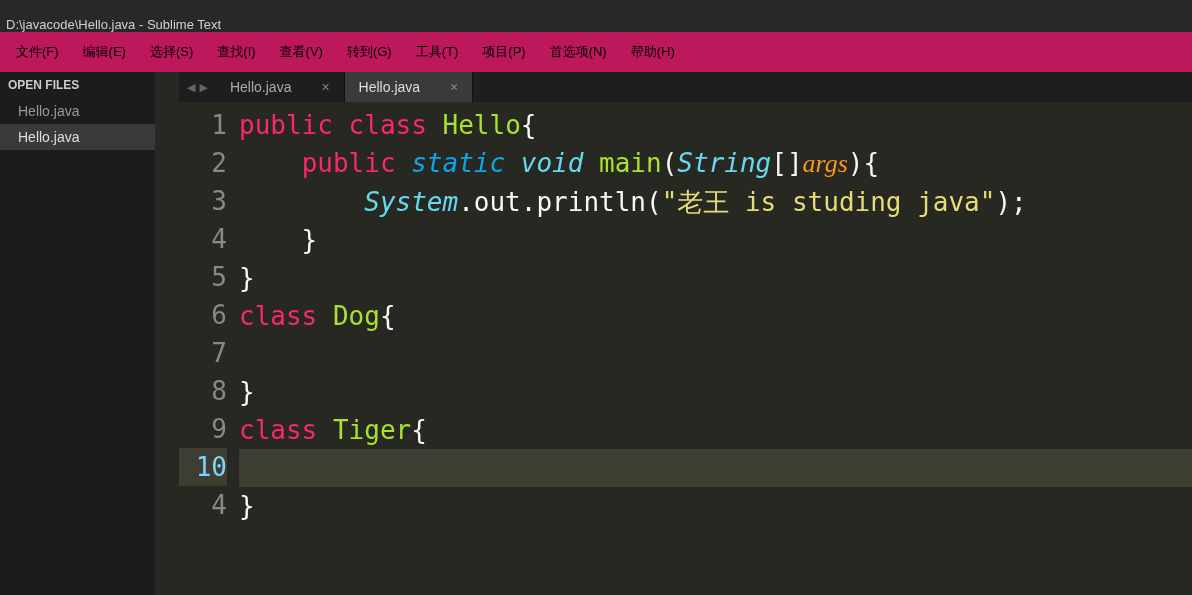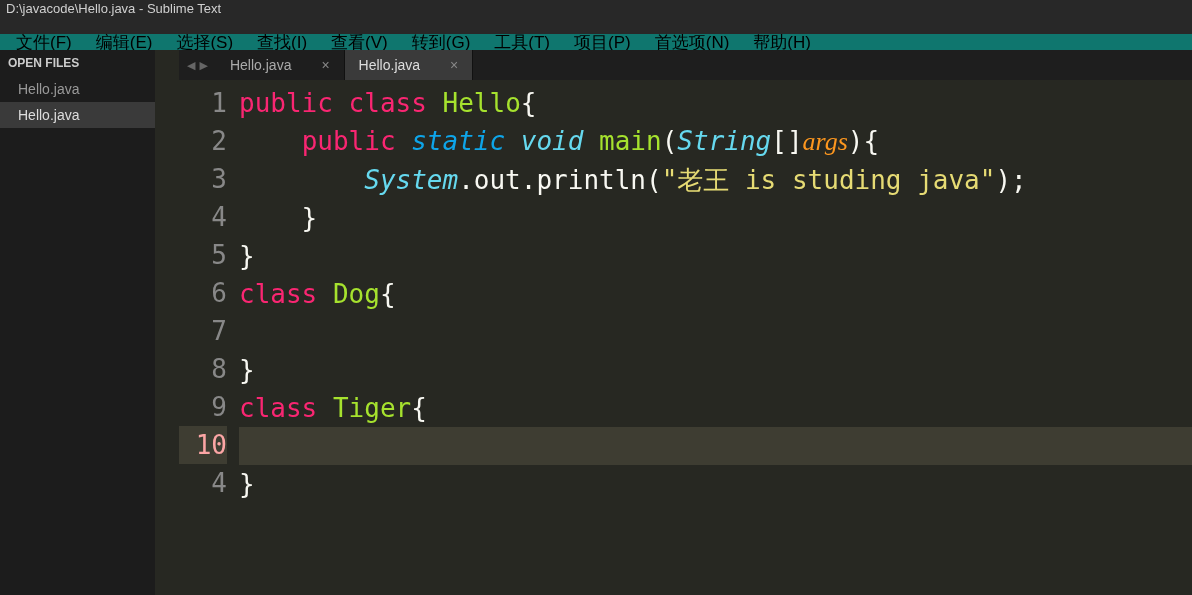--- a/index.html
+++ b/index.html
@@ -7,29 +7,29 @@
   width: 1192px;
   height: 595px;
   background: #272822;
   font-family: "Microsoft YaHei", sans-serif;
   overflow: hidden;
 }
 .title-bar {
   background: #282828;
   color: #d0d0d0;
   font-size: 13px;
-  padding: 0 6px;
-  height: 34px;
+  padding: 16px 6px;
+  height: 20px;
   line-height: 18px;
 }
 .menu-bar {
-  background: #0f766e;
+  background: #be185d;
   color: #000;
-  font-size: 17px;
-  height: 16px;
+  font-size: 13px;
+  height: 40px;
   display: flex;
   align-items: center;
   padding: 0 4px;
 }
 .menu-item {
   padding: 2px 12px;
   cursor: pointer;
 }
 .main {
   display: flex;
@@ -105,21 +105,21 @@
   padding-top: 4px;
 }
 .gutter {
   width: 60px;
   text-align: right;
   color: #888;
   padding-right: 12px;
   user-select: none;
 }
 .gutter .ln { display: block; }
-.gutter .ln.current { background: #3e3d32; color: #fca5a5; }
+.gutter .ln.current { background: #3e3d32; color: #7dd3fc; }
 .code {
   flex: 1;
   white-space: pre;
 }
 .code .line { display: block; min-height: 38px; }
 .code .line.current { background: #3e3d32; }
 .kw { color: #f92672; }
 .kw-static { color: #0ea5e9; font-style: italic; }
 .type { color: #66d9ef; font-style: italic; }
 .cname { color: #a6e22e; }

